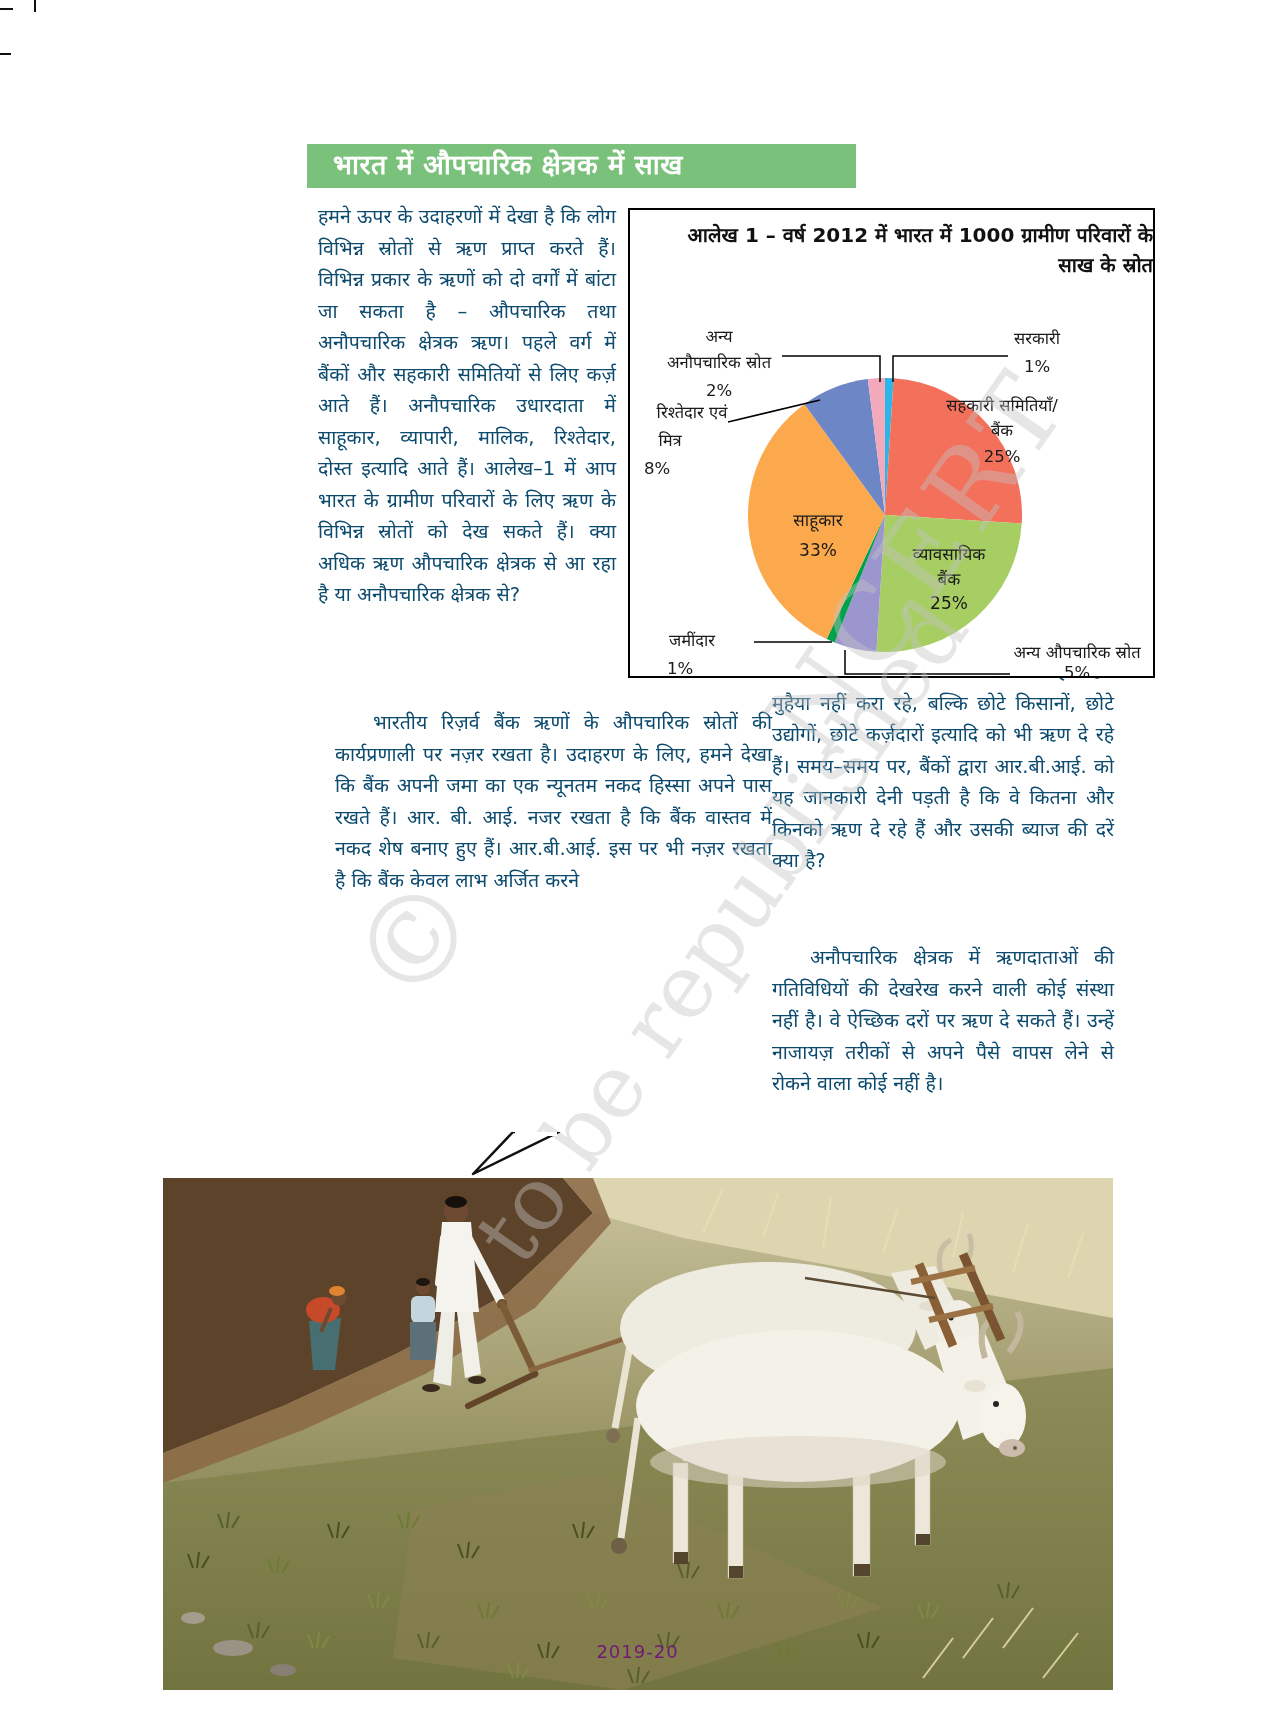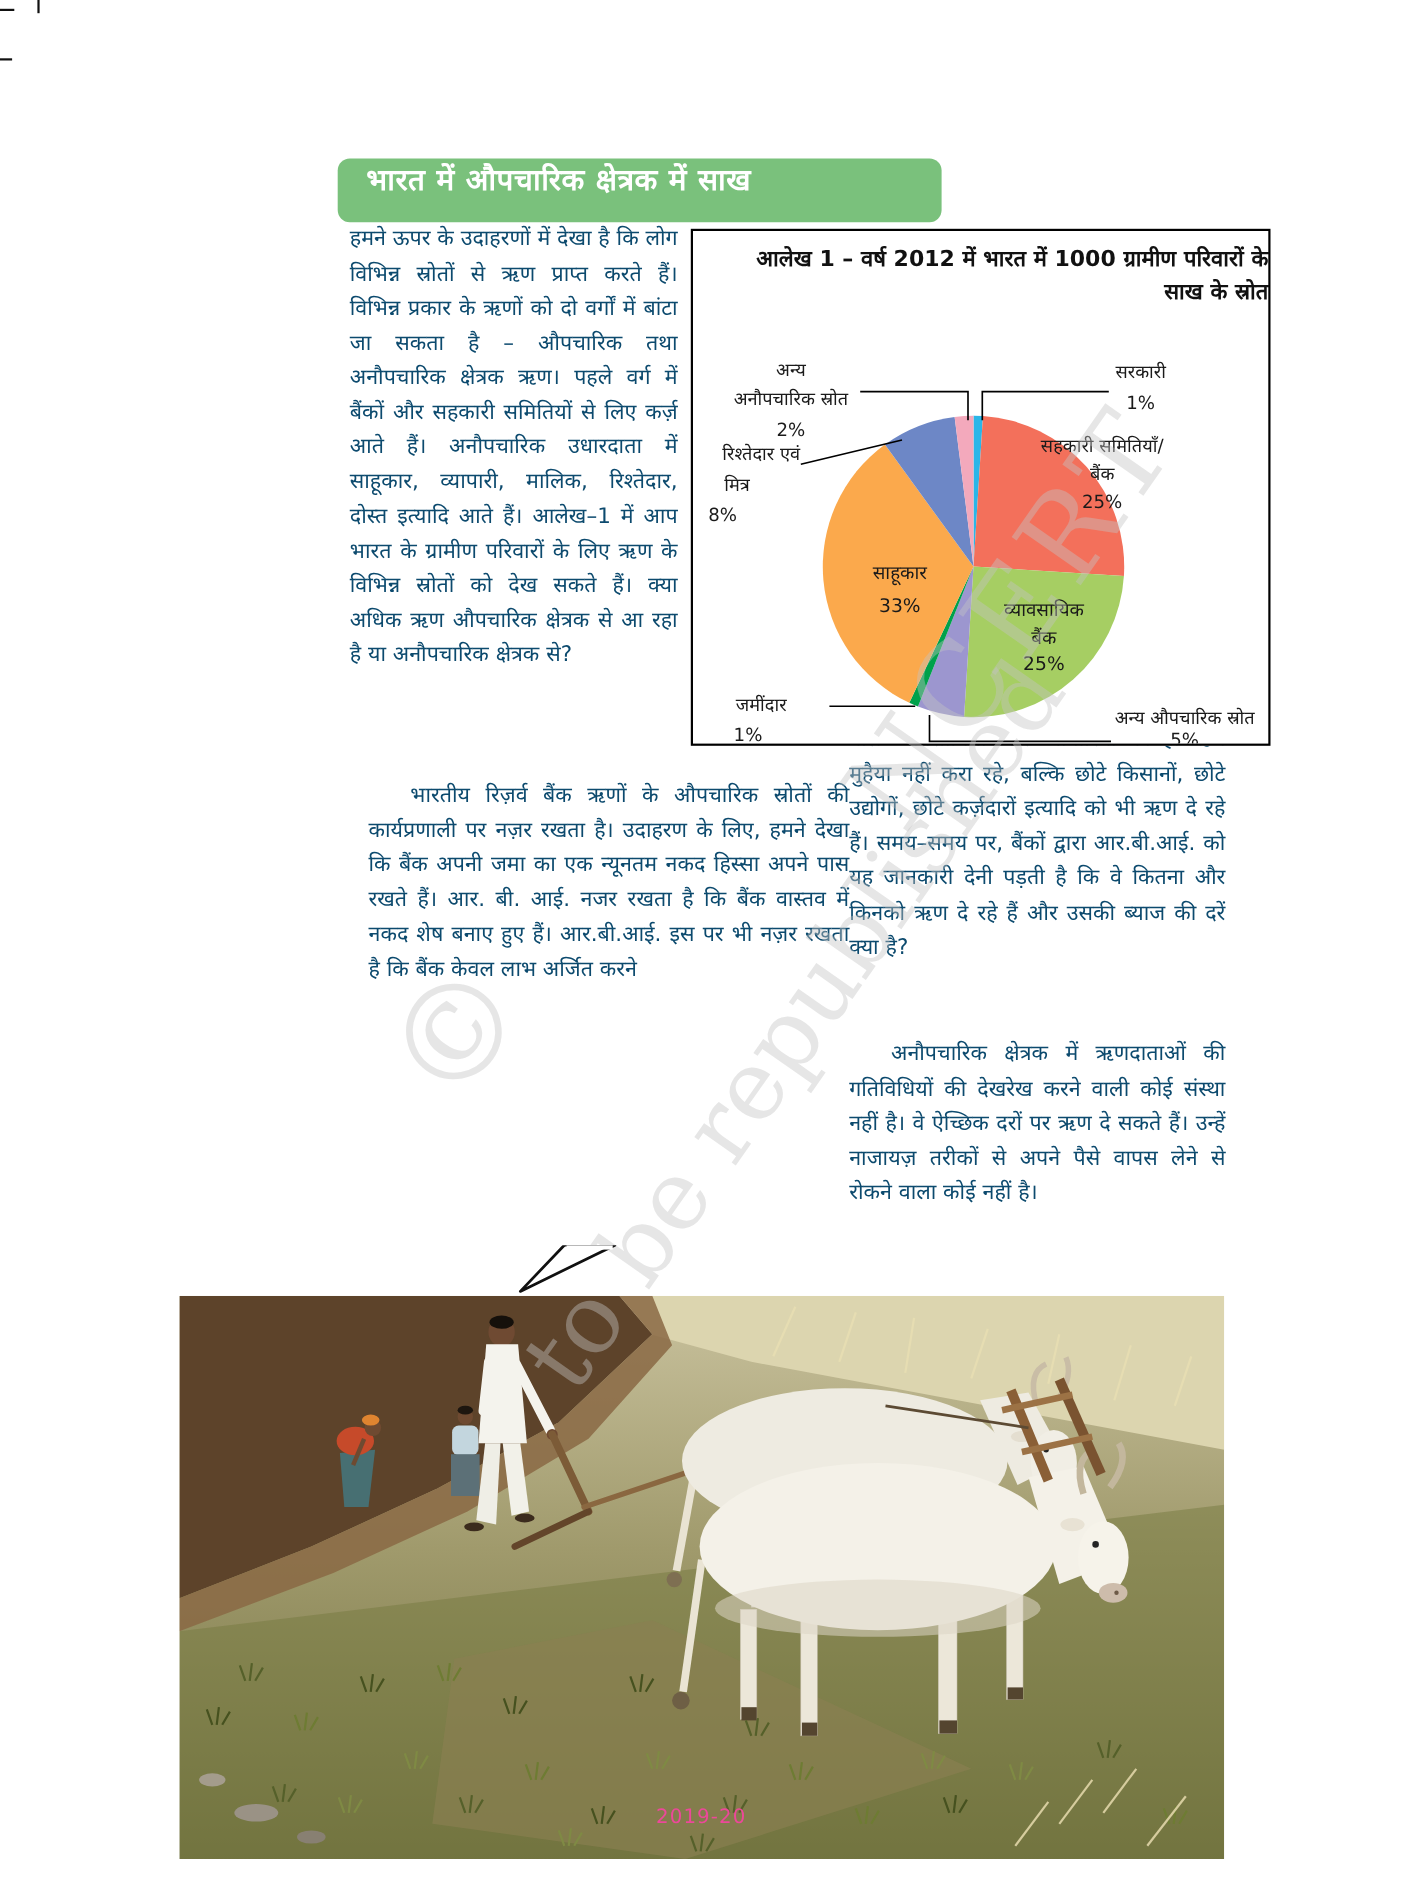--- a/index.html
+++ b/index.html
@@ -1,23 +1,23 @@
 <!DOCTYPE html>
 <html><head>
 <meta charset="utf-8">
 <style>
   html,body{margin:0;padding:0;background:#fff;}
   .page{position:relative;width:1275px;height:1710px;background:#ffffff;overflow:hidden;
         font-family:"DejaVu Sans","Liberation Sans",sans-serif;color:#141414;}
   
   .mark{position:absolute;background:#111;}
   
-  .banner{position:absolute;left:307px;top:144px;width:549px;height:58px;background:#7ac17c;
+  .banner{position:absolute;left:307px;top:144px;width:549px;height:44px;background:#7ac17c;
           color:#ffffff;font-weight:bold;font-size:27px;line-height:42px;padding-left:26px;
-          box-sizing:border-box;letter-spacing:.5px;border-radius:11px;}
+          box-sizing:border-box;letter-spacing:.5px;}
   
   .para{position:absolute;font-size:19.5px;line-height:31.5px;text-align:justify;color:#0c4a6e;}
   .col-narrow{left:318px;top:201px;width:298px;}
   .col-wide{left:335px;top:707px;width:437px;}
   .col-right1{left:772px;top:656px;width:342px;}
   .col-right2{left:772px;top:942px;width:342px;}
   .indent{text-indent:38px;}
   
   .chart-box{position:absolute;left:628px;top:208px;width:527px;height:470px;background:#fff;
              border:2px solid #000;box-sizing:border-box;}
@@ -35,21 +35,21 @@
   
   .photo{position:absolute;left:163px;top:1178px;width:950px;height:512px;overflow:hidden;z-index:1;}
   
   .wm{position:absolute;color:#c4c4c4;opacity:.42;font-family:"DejaVu Serif","Liberation Serif",serif;
       transform:rotate(-55deg);z-index:4;pointer-events:none;white-space:nowrap;}
   .wm-c{left:355px;top:870px;font-size:120px;}
   .wm-n{left:700px;top:500px;font-size:105px;letter-spacing:8px;}
   .wm-t{left:330px;top:880px;font-size:88px;}
   
   .footer{position:absolute;left:0;top:1641px;width:1275px;text-align:center;font-size:18px;
-          color:#ec4899;z-index:6;letter-spacing:1px;}
+          color:#701a75;z-index:6;letter-spacing:1px;}
 </style>
 </head>
 <body>
 
 <div class="page">
 
   <div class="mark" style="left:0;top:8px;width:13px;height:2px;"></div>
   <div class="mark" style="left:0;top:53px;width:11px;height:2px;"></div>
   <div class="mark" style="left:34px;top:0;width:2px;height:12px;"></div>
 

